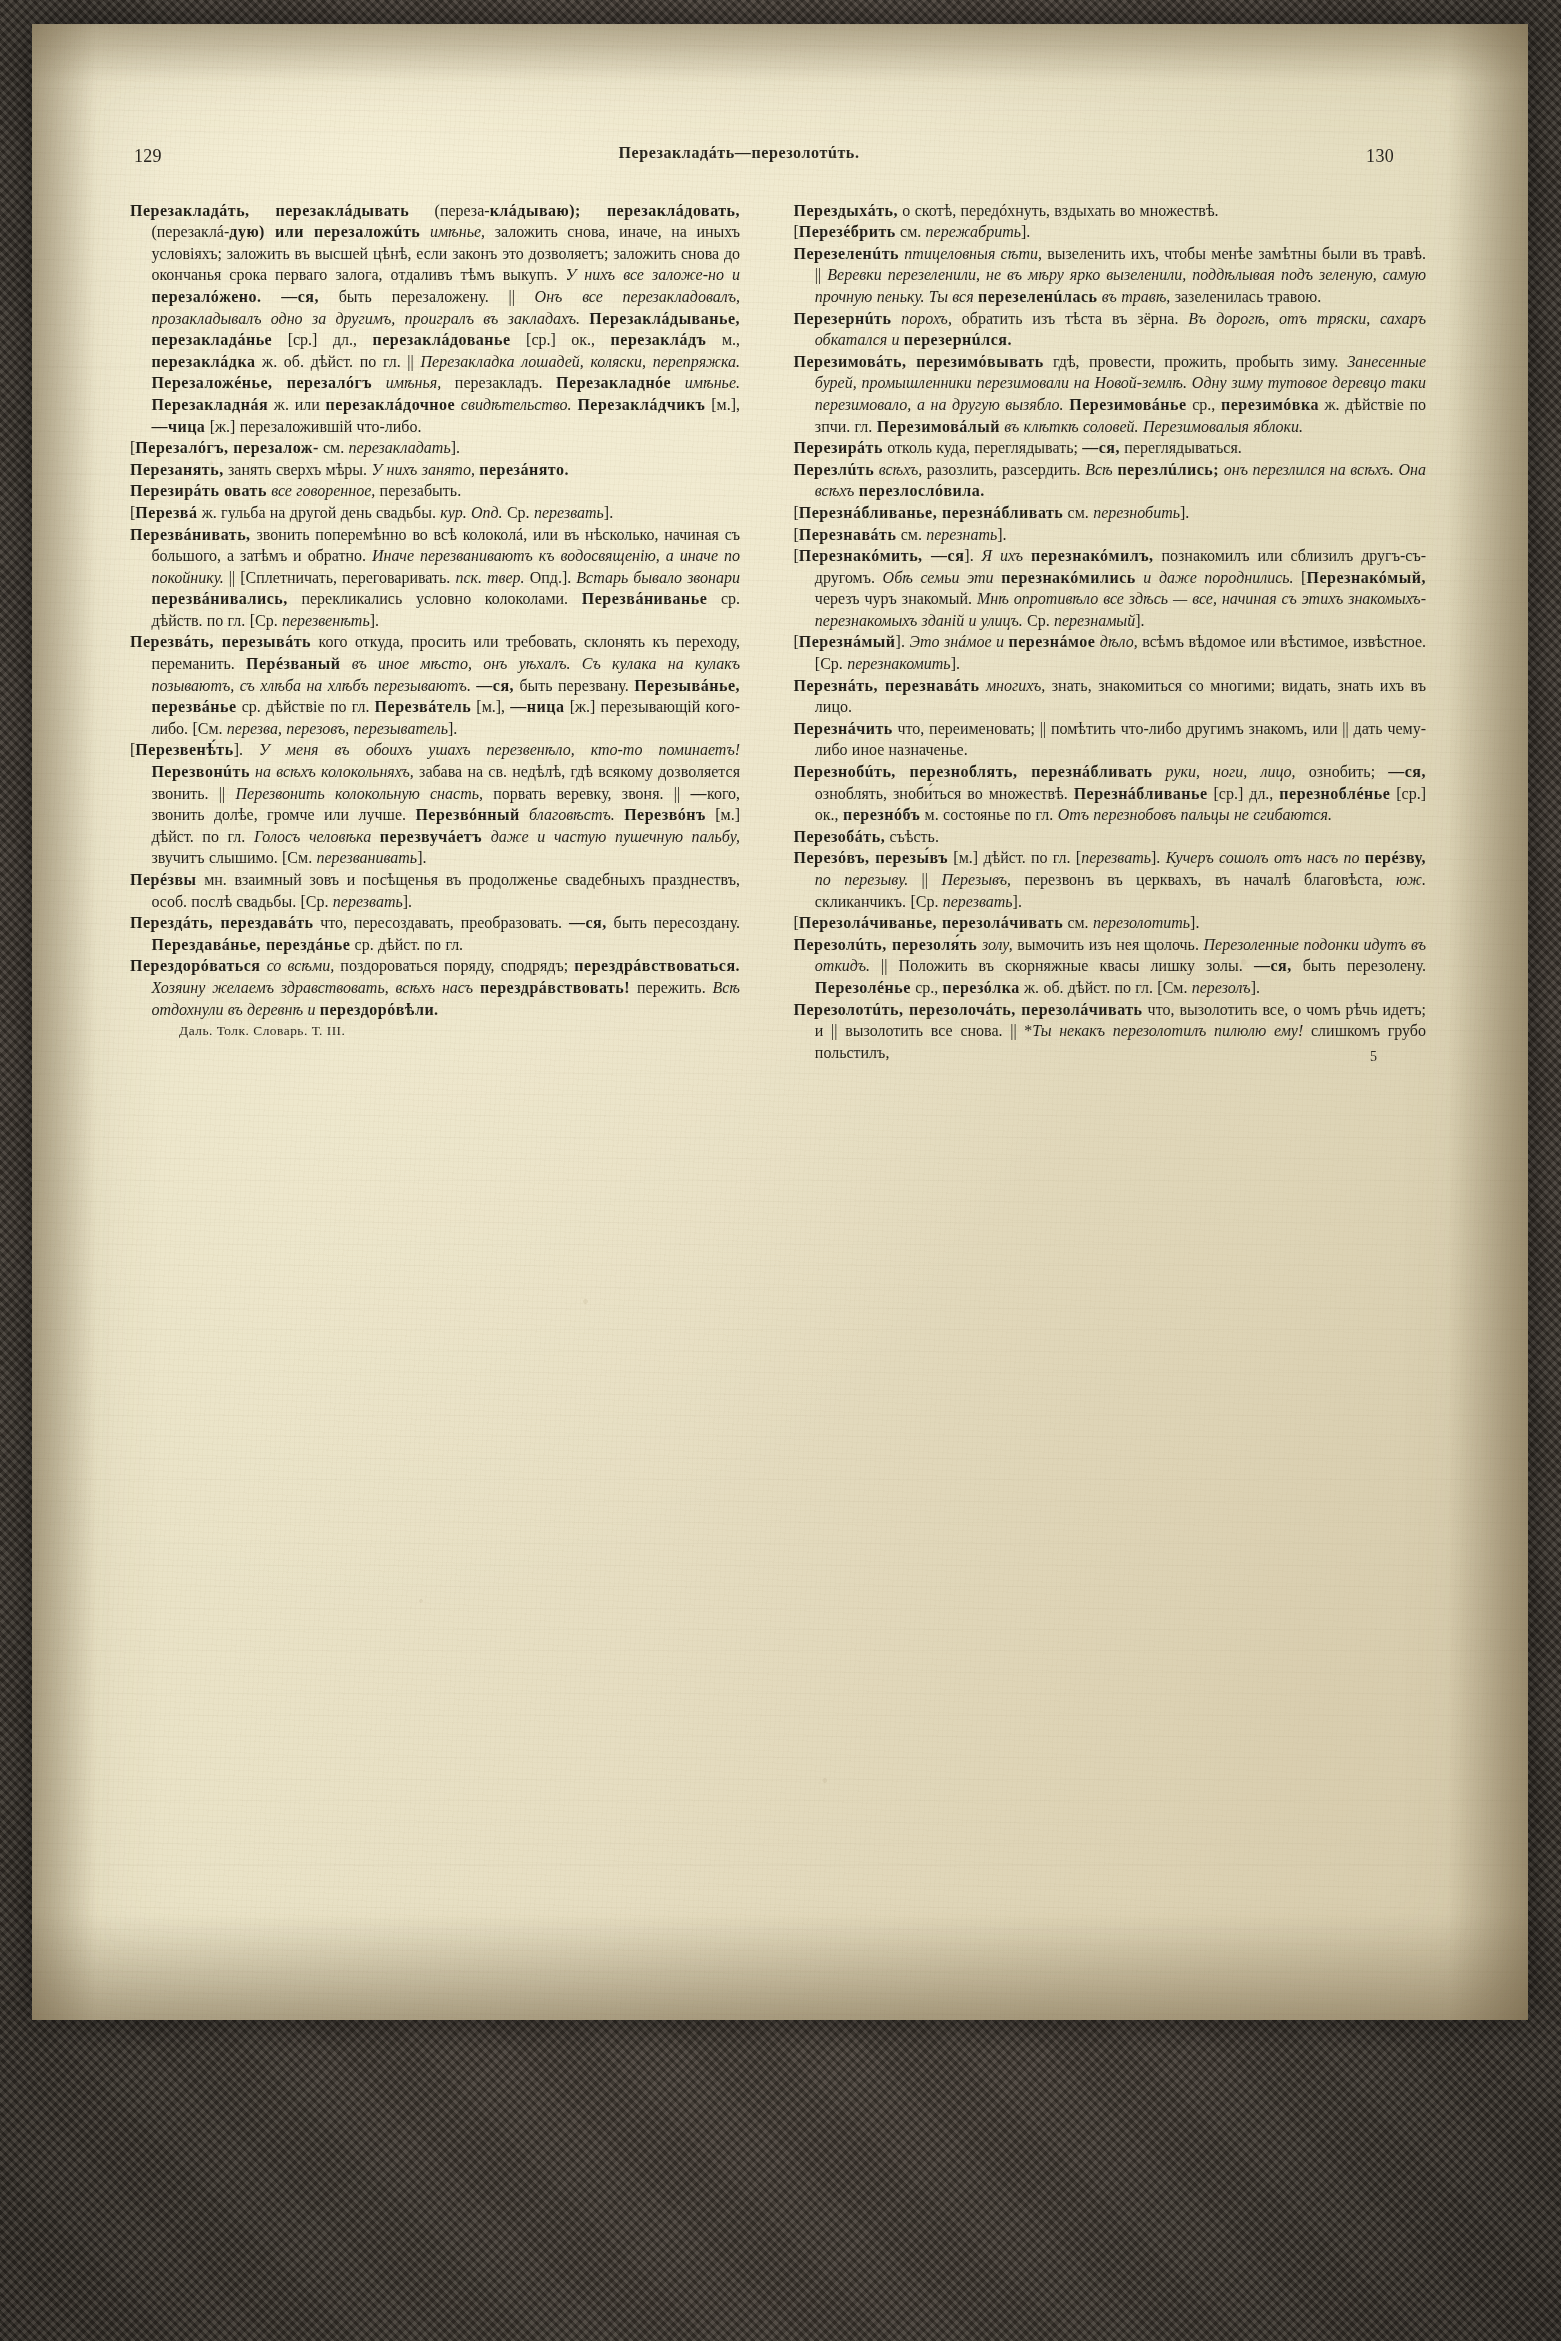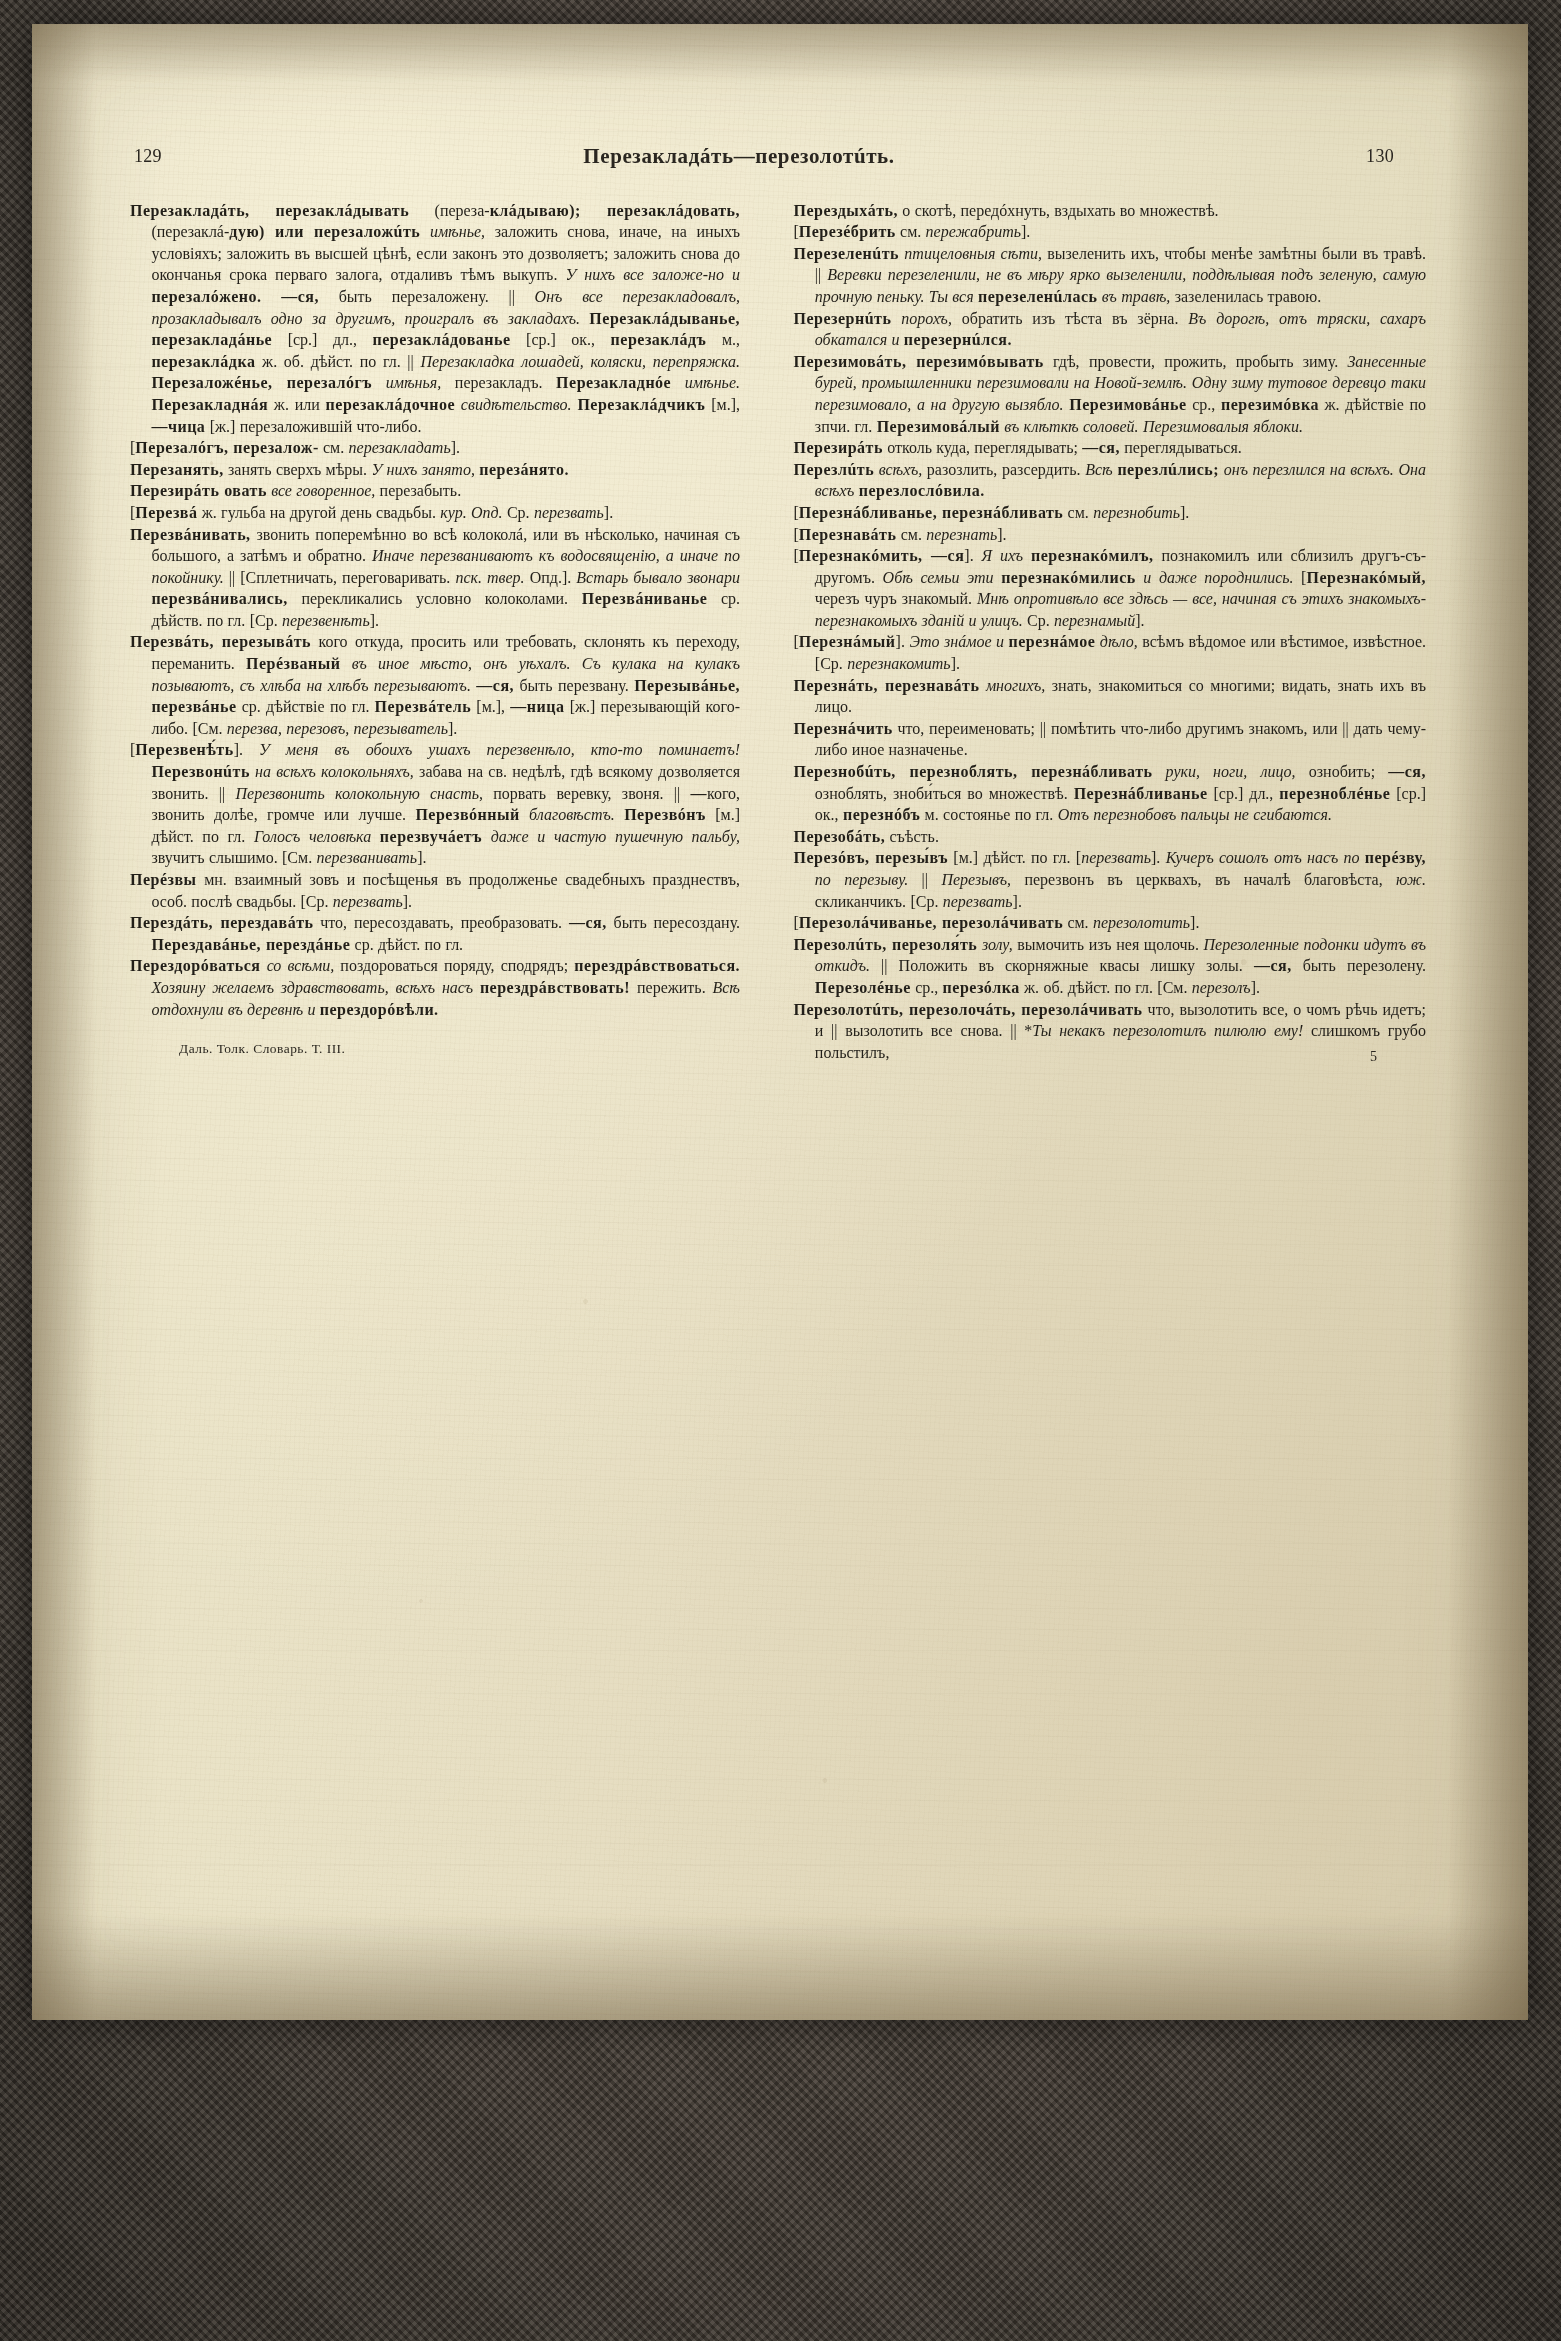--- a/index.html
+++ b/index.html
@@ -94,21 +94,21 @@
     letter-spacing: 0.3px;
     font-family: "Liberation Serif", "DejaVu Serif", serif;
   }
   #folio-left  { left: 32px; }
   #folio-right { right: 32px; text-align: center; }
   #running-title {
     position: absolute;
     left: 0; right: 0;
     top: 2.1px;
     text-align: center;
-    font-size: 21px;
+    font-size: 16px;
     font-weight: bold;
     letter-spacing: 0.6px;
     transform: translateX(-25px);
   }
 
   
   #columns {
     position: relative;
     margin-top: 26px;
     display: flex;
@@ -137,21 +137,21 @@
   
   .hw {
     font-weight: bold;
     letter-spacing: 0.5px;
   }
   
   .it { font-style: italic; }
 
   
   #colophon {
-    margin-top: 21px;
+    margin-top: 3px;
     padding-left: 49px;
     font-size: 13.4px;
     letter-spacing: 0.5px;
     color: #2a261f;
   }
   
   #signature {
     position: absolute;
     right: 49px;
     bottom: -2.1px;

